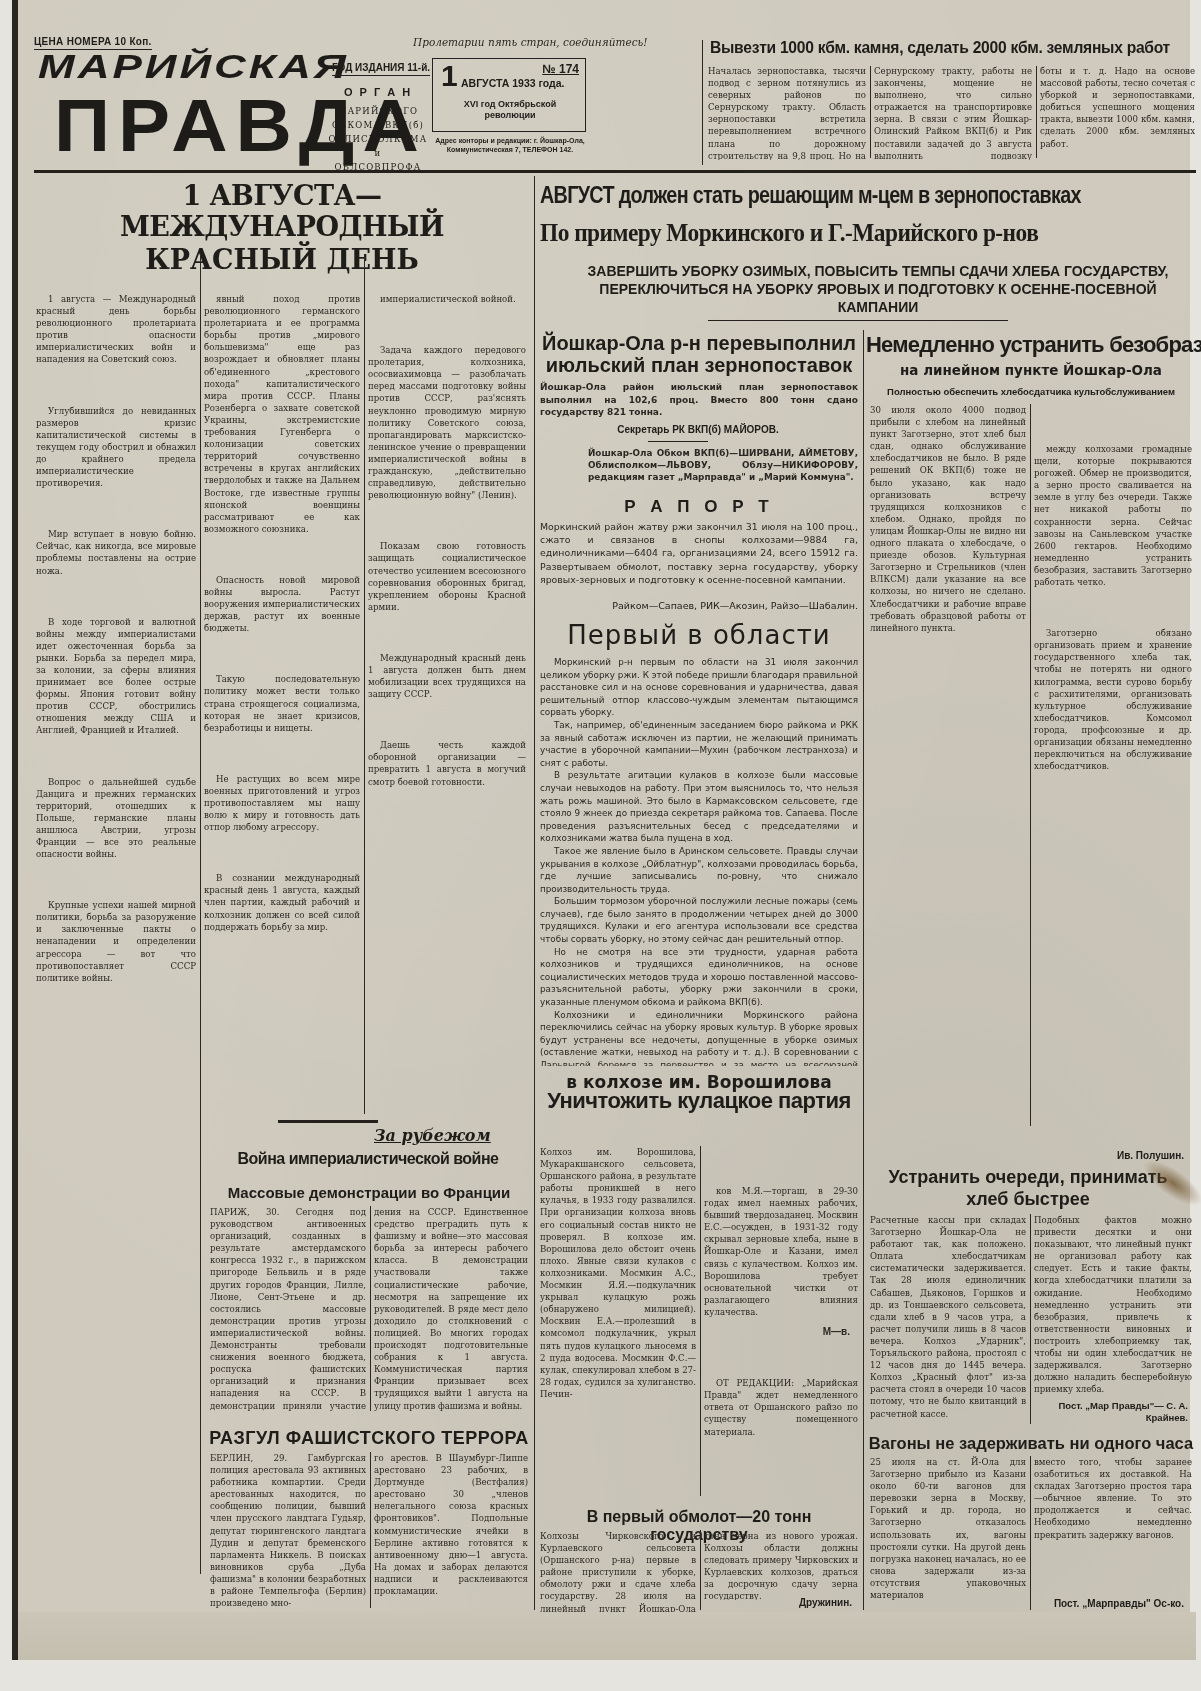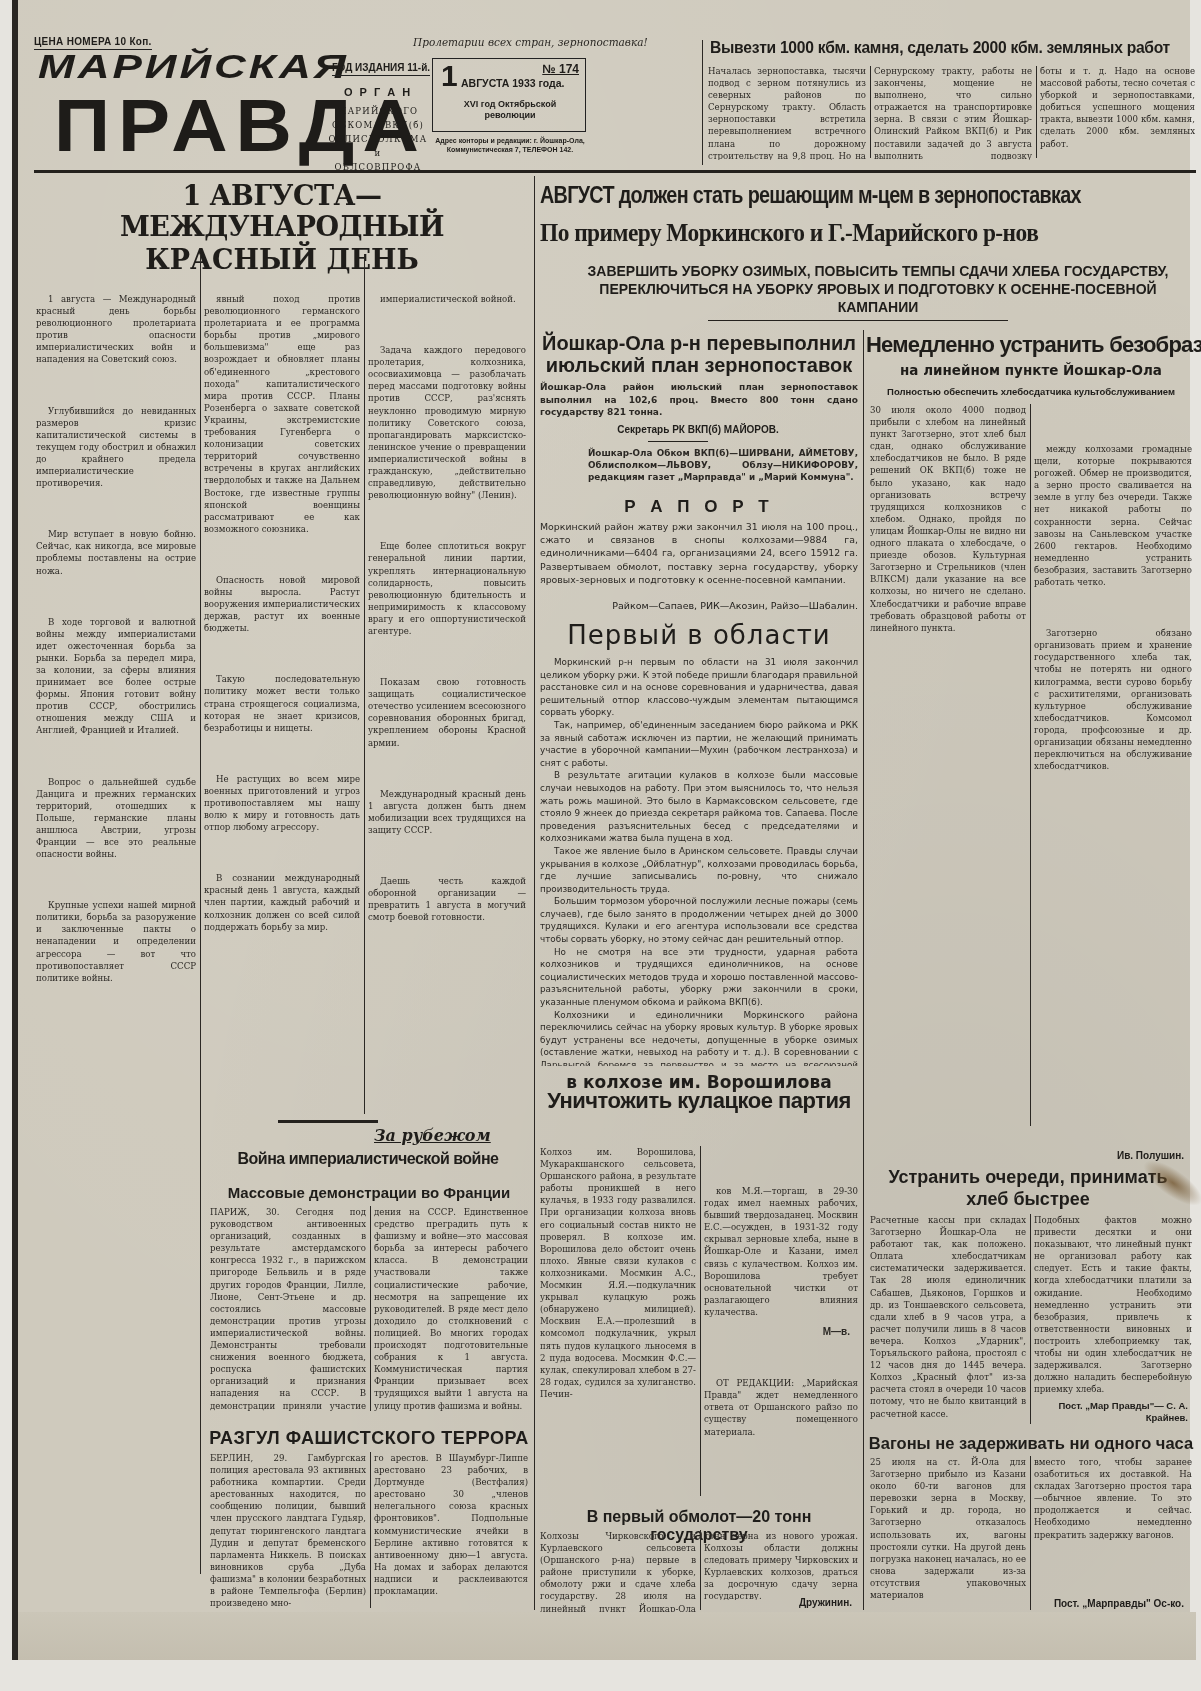--- a/index.html
+++ b/index.html
@@ -23,21 +23,21 @@
   .sign { text-align: right; font-weight: bold; font-family: "Liberation Sans", sans-serif; font-size: 10px; }
   .center { text-align: center; }
   .stain { position: absolute; background: radial-gradient(ellipse, rgba(110,80,40,0.75), rgba(110,80,40,0) 70%); transform: rotate(35deg); }
 </style>
 </head>
 <body>
 
 <div class="page">
 
   <div class="abs cond" style="left:16px;top:36px;font-size:10px;letter-spacing:0.3px;border-bottom:1px solid #222;padding-bottom:2px;">ЦЕНА НОМЕРА 10 Коп.</div>
-  <div class="abs" style="left:395px;top:36px;font-size:10.5px;font-style:italic;color:#2a2723;">Пролетарии всех стран, зернопоставка!</div>
+  <div class="abs" style="left:395px;top:36px;font-size:10.5px;font-style:italic;color:#2a2723;">Пролетарии пять стран, соединяйтесь!</div>
 
   <div class="abs cond" style="left:20px;top:48px;font-size:44px;font-style:italic;letter-spacing:3px;transform:scaleY(0.75);color:#1e1c19;">МАРИЙСКАЯ</div>
   <div class="abs cond" style="left:36px;top:88px;font-size:78px;letter-spacing:8px;transform:scaleY(0.95);color:#1e1c19;line-height:78px;">ПРАВДА</div>
 
   <div class="abs cond" style="left:314px;top:62px;font-size:10px;border-bottom:1px solid #222;padding-bottom:2px;">ГОД ИЗДАНИЯ 11-й.</div>
   <div class="abs cond center" style="left:314px;top:86px;width:92px;font-size:11px;letter-spacing:2px;">О Р Г А Н</div>
   <div class="abs center" style="left:310px;top:104px;width:100px;font-size:8.5px;line-height:14px;letter-spacing:1.2px;">
     <div>МАРИЙСКОГО</div>
     <div>ОБКОМА ВКП(б)</div>
     <div>ОБЛИСПОЛКОМА и</div>
@@ -81,21 +81,20 @@
     <p>явный поход против революционного германского пролетариата и ее программа борьбы против „мирового большевизма" еще раз возрождает и обновляет планы об'единенного „крестового похода" капиталистического мира против СССР. Планы Розенберга о захвате советской Украины, экстремистские требования Гугенберга о колонизации советских территорий сочувственно встречены в кругах английских твердолобых и также на Дальнем Востоке, где известные группы японской военщины рассматривают ее как возможного союзника.</p>
     <p>Опасность новой мировой войны выросла. Растут вооружения империалистических держав, растут их военные бюджеты.</p>
     <p>Такую последовательную политику может вести только страна строящегося социализма, которая не знает кризисов, безработицы и нищеты.</p>
     <p>Не растущих во всем мире военных приготовлений и угроз противопоставляем мы нашу волю к миру и готовность дать отпор любому агрессору.</p>
     <p>В сознании международный красный день 1 августа, каждый член партии, каждый рабочий и колхозник должен со всей силой поддержать борьбу за мир.</p>
   </div>
   <div class="vrule" style="left:346px;top:254px;height:860px;"></div>
   <div class="abs body-text" style="left:350px;top:254px;width:158px;height:860px;">
     <p>империалистической войной.</p>
     <p>Задача каждого передового пролетария, колхозника, ососвиахимовца — разоблачать перед массами подготовку войны против СССР, раз'яснять неуклонно проводимую мирную политику Советского союза, пропагандировать марксистско-ленинское учение о превращении империалистической войны в гражданскую, „действительно справедливую, действительно революционную войну" (Ленин).</p>
-    <p>Еще более сплотиться вокруг генеральной линии партии, укреплять интернациональную солидарность, повысить революционную бдительность и непримиримость к классовому врагу и его оппортунистической агентуре.</p>
     <p>Показам свою готовность защищать социалистическое отечество усилением всесоюзного соревнования оборонных бригад, укреплением обороны Красной армии.</p>
     <p>Международный красный день 1 августа должен быть днем мобилизации всех трудящихся на защиту СССР.</p>
     <p>Даешь честь каждой оборонной организации — превратить 1 августа в могучий смотр боевой готовности.</p>
   </div>
 
   <div class="rule" style="left:260px;top:1120px;width:100px;height:3px;"></div>
   <div class="abs" style="left:356px;top:1126px;font-family:'DejaVu Serif',serif;font-style:italic;font-weight:bold;font-size:16px;text-decoration:underline;">За рубежом</div>
   <div class="abs cond center" style="left:190px;top:1150px;width:320px;font-size:16px;letter-spacing:-0.5px;">Война империалистической войне</div>
   <div class="abs cond center" style="left:190px;top:1184px;width:322px;font-size:15px;">Массовые демонстрации во Франции</div>
   <div class="abs body-text" style="left:192px;top:1206px;width:156px;height:205px;">ПАРИЖ, 30. Сегодня под руководством антивоенных организаций, созданных в результате амстердамского конгресса 1932 г., в парижском пригороде Бельвиль и в ряде других городов Франции, Лилле, Лионе, Сент-Этьене и др. состоялись массовые демонстрации против угрозы империалистической войны. Демонстранты требовали снижения военного бюджета, роспуска фашистских организаций и признания нападения на СССР. В демонстрации приняли участие десятки тысяч рабочих, с знаменами и лозунгами: „Долой войну!", „Да здравствует СССР!". Демонстранты направились к памятнику павшим в мировой войне.</div>

